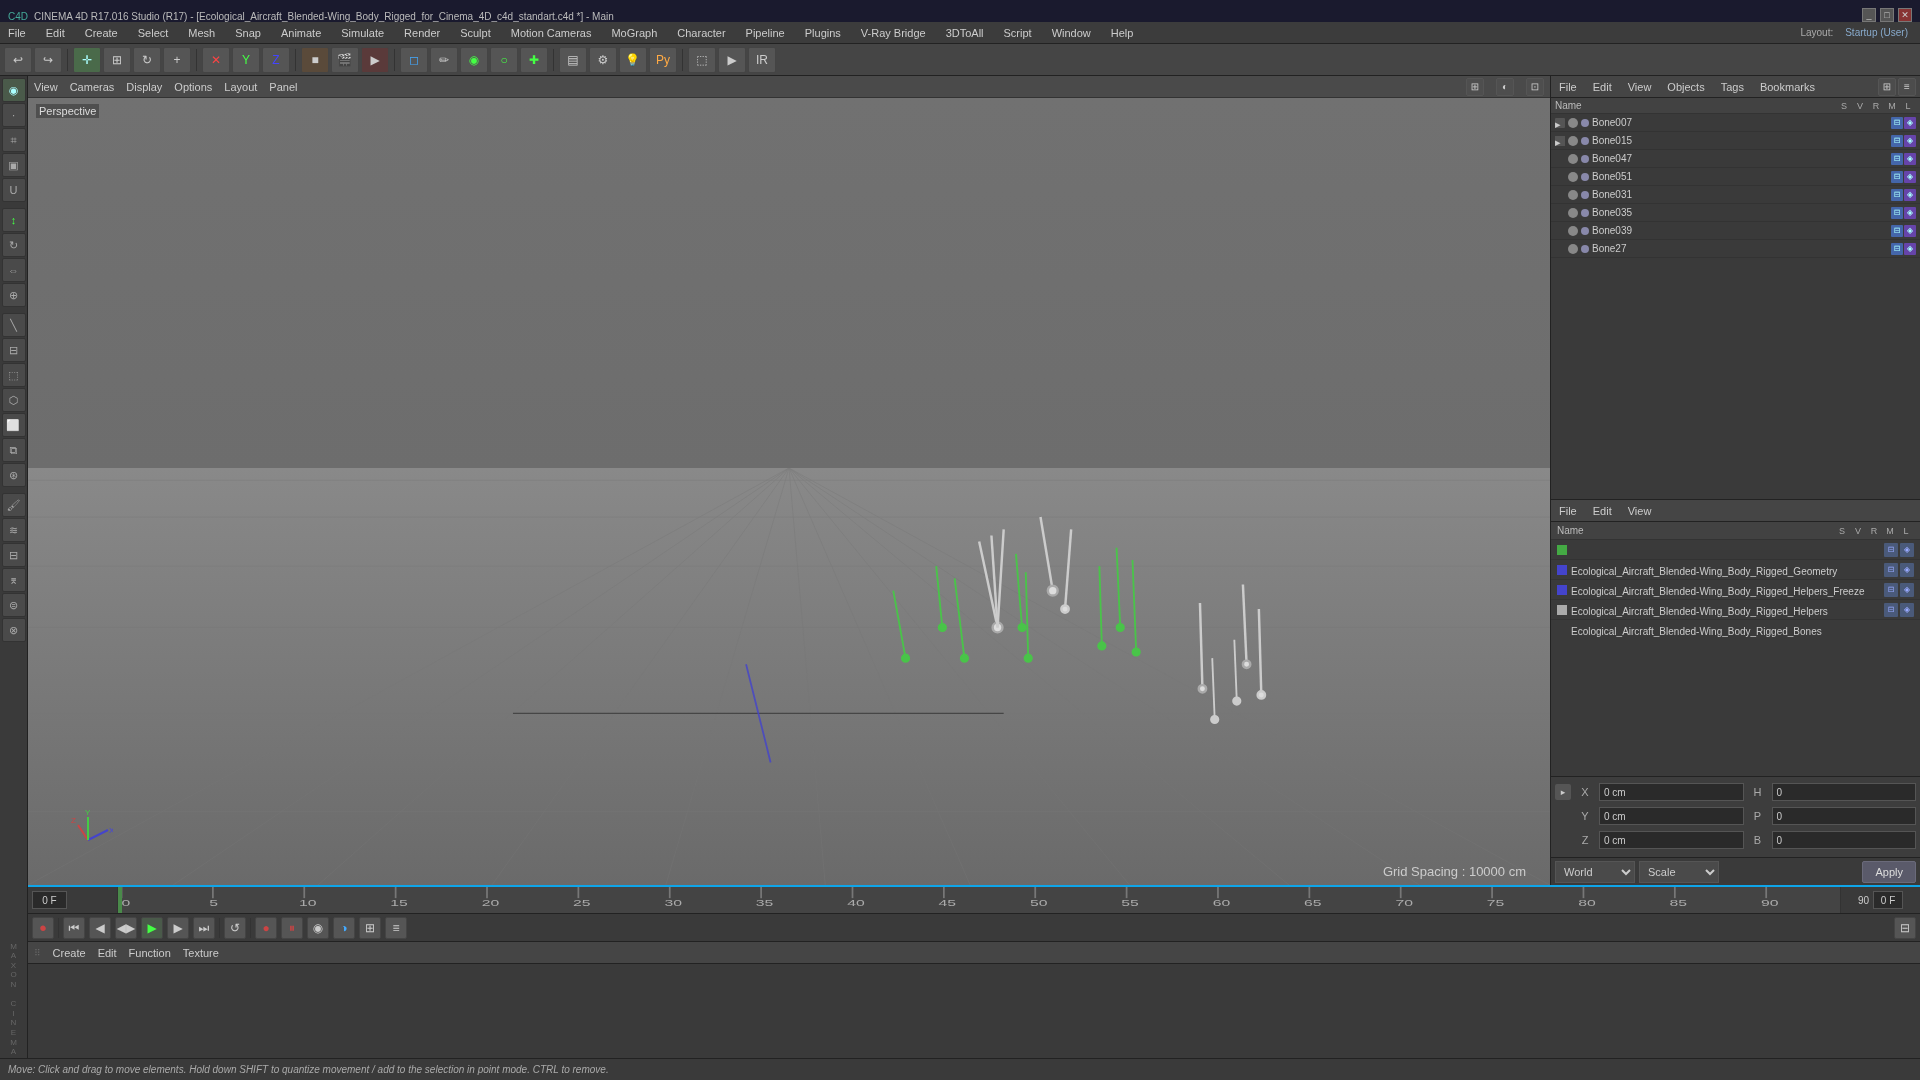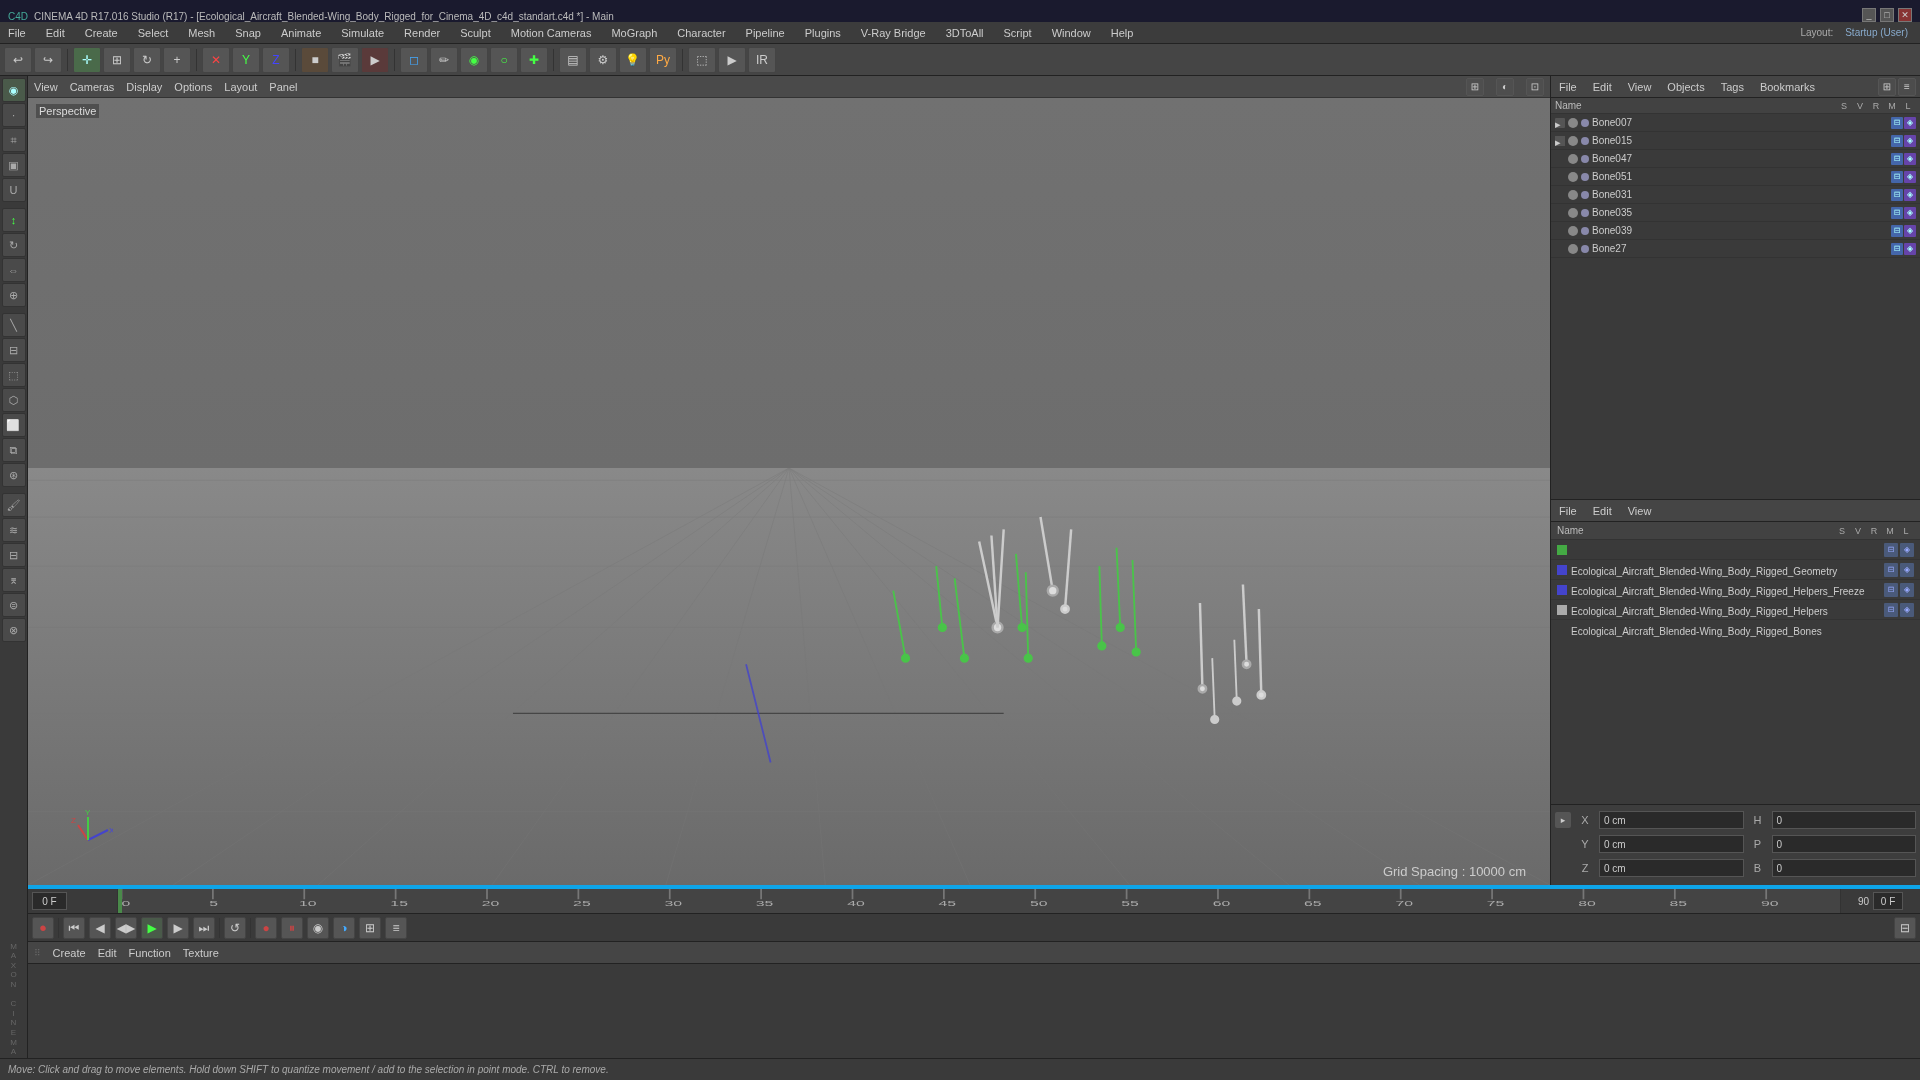--- a/index.html
+++ b/index.html
@@ -780,27 +780,37 @@
 
             <div class="prop-row">
               <div style="width:16px; height:16px; flex-shrink:0;"></div>
               <span class="prop-label">Z</span>
               <input class="prop-input" type="text" value="0 cm" style="">
               <span class="prop-label">B</span>
               <input class="prop-input" type="text" value="0" style="">
             </div>
           </div>
 
+          <div id="transform-bar">
+            <select class="transform-select">
+              <option>World</option>
+            </select>
+            <select class="transform-select">
+              <option>Scale</option>
+            </select>
+            <span style="flex:1;"></span>
+            <button class="apply-btn">Apply</button>
+          </div>
         </div>
       </div>
     </div>
 
     <div style="height:195px; display:flex; flex-direction:column; background:#3a3a3a;">
 
-      <div style="height:28px; display:flex; align-items:stretch; background:#0ea5e9; border-top:4px solid #0ea5e9;">
+      <div style="height:28px; display:flex; align-items:stretch; background:#0ea5e9; border-top:2px solid #0ea5e9;">
         <div style="width:90px; background:#3a3a3a; display:flex; align-items:center; padding:0 4px; border-right:1px solid #333; font-size:10px; color:#ccc;">
           <input style="width: 35px; height: 18px; background: rgb(42, 42, 42); border: 1px solid rgb(85, 85, 85); color: rgb(204, 204, 204); font-size: 10px; text-align: center;" type="text" value="0 F">
         </div>
         <div style="flex:1; position:relative; background:#444; overflow:hidden;">
           
           <div style="position:absolute; left:0; top:0; bottom:0; width:4px; background:#4a8a4a; z-index:2;"></div>
           
           <svg width="100%" height="100%" viewBox="0 0 980 28" preserveAspectRatio="none">
             <rect width="980" height="28" fill="#444"></rect>
 

